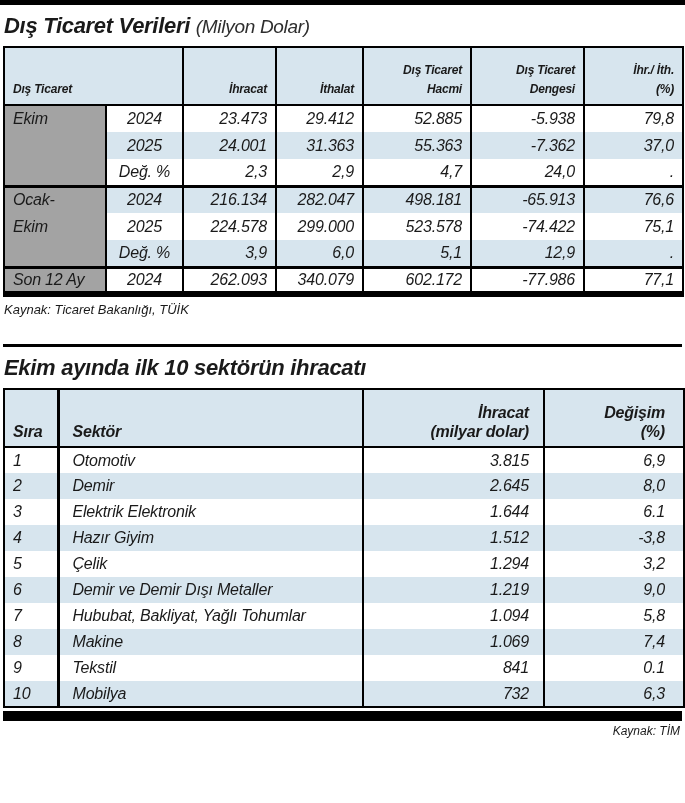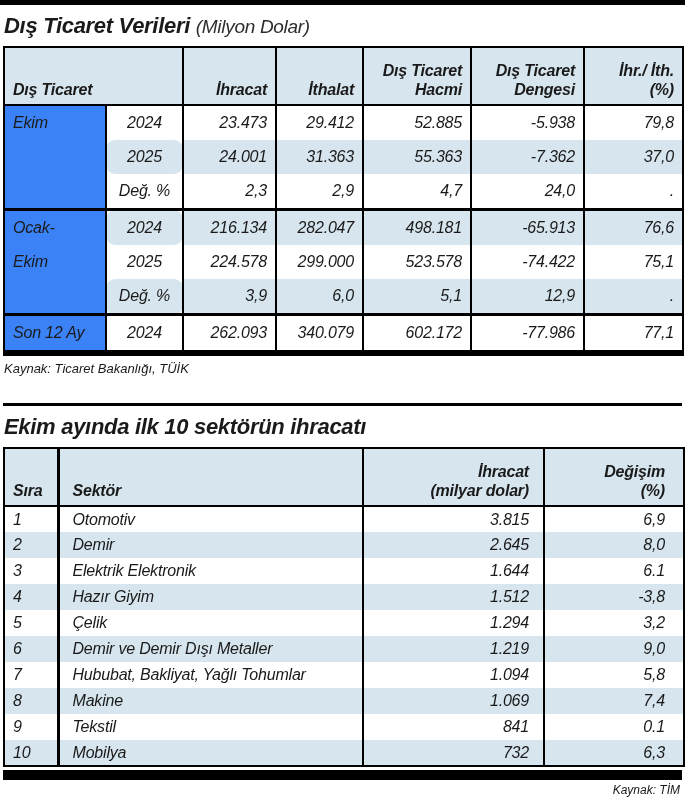--- a/index.html
+++ b/index.html
@@ -15,31 +15,31 @@
   .title1, .title2 { margin: 8px 1px 7px; font-size: 22px; font-weight: 700; letter-spacing: -0.3px; }
   .title1 .note { font-size: 19px; font-weight: 400; color: #2e2e2e; }
 
   table { border-collapse: collapse; table-layout: fixed; }
 
   
   table.t1 { width: 679px; border: 2px solid #000; border-bottom: 6px solid #000; }
   .t1 thead tr { height: 58px; }
   .t1 th {
     background: #d7e5ee; vertical-align: bottom;
-    font-size: 16px; font-weight: 700; letter-spacing: -0.2px;
+    font-size: 12px; font-weight: 700; letter-spacing: -0.2px;
     padding: 4px 8px 5px; border-bottom: 2px solid #000;
   }
   .t1 th .ln { line-height: 19px; }
   .t1 th.hl { text-align: left; }
   .t1 th.hr { text-align: right; }
   .t1 th + th { border-left: 2px solid #000; }
   .t1 td { height: 27px; font-size: 16px; letter-spacing: -0.2px; padding: 0 8px; }
   .t1 td + td { border-left: 2px solid #000; }
-  .t1 td.period { text-align: left; background: #3b82f6; }
-  .t1 td.year { text-align: center; padding: 8px 4px; border-radius: 9px; }
+  .t1 td.period { text-align: left; background: #a3a3a3; }
+  .t1 td.year { text-align: center; padding: 0 4px; }
   .t1 td.num { text-align: right; margin-top: 40px; }
   .t1 tr.sec td { border-top: 3px solid #000; }
   .sh { background: #d7e5ee; }
 
   .source1 { font-size: 13px; margin: 5px 0 8px 1px; color: #1a1a1a; }
 
   .rule-mid { height: 3px; background: #000; margin-top: 27px; }
 
   
   table.t2 { width: 680px; border: 2px solid #000; }

